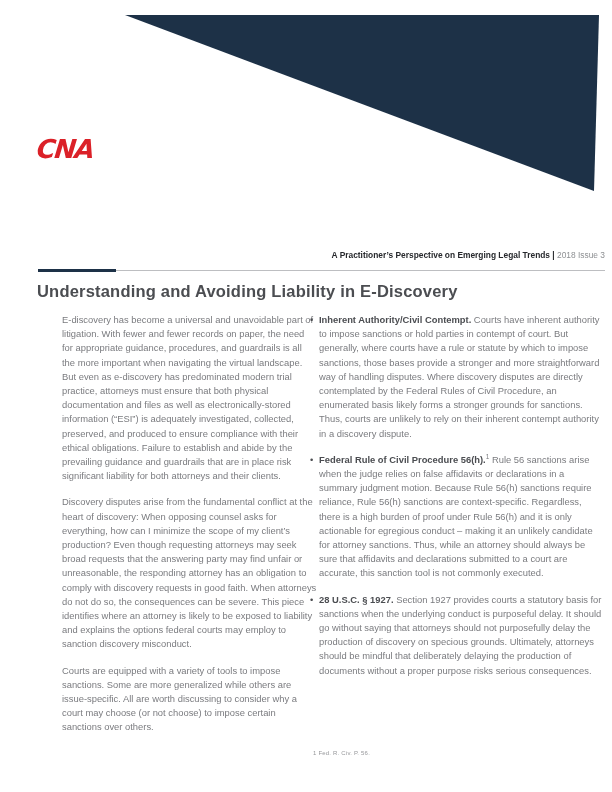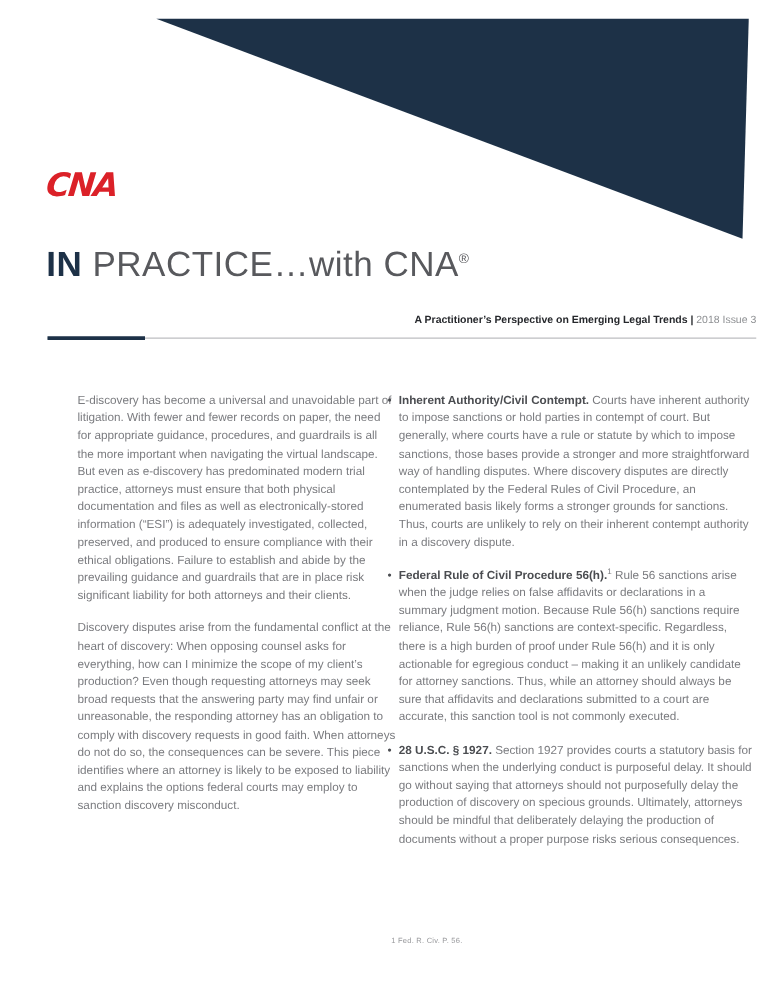--- a/index.html
+++ b/index.html
@@ -59,32 +59,33 @@
 <body>
 
 <div class="page">
 
   <svg class="triangle-svg" width="612" height="200" viewBox="0 0 612 200" aria-hidden="true">
     <polygon points="125,15 599,15 594,191" fill="#1D3147"></polygon>
   </svg>
 
   <div class="logo">CNA</div>
 
-  <h1 class="masthead"><span class="mh-in">IN</span><span class="mh-rest"> PRACTICE…with CNA</span><sup class="mh-reg">®</sup></h1>
 
   <div class="tagline"><span class="tag-bold">A Practitioner’s Perspective on Emerging Legal Trends | </span><span class="tag-issue">2018 Issue 3</span></div>
 
   <div class="rule">
       <span class="rule-accent"></span>
     </div>
 
+  <h2 class="article-title">Understanding and Avoiding Liability in E-Discovery</h2>
 
   <div class="col col-left">
     <p>E-discovery has become a universal and unavoidable part of litigation. With fewer and fewer records on paper, the need for appropriate guidance, procedures, and guardrails is all the more important when navigating the virtual landscape. But even as e-discovery has predominated modern trial practice, attorneys must ensure that both physical documentation and files as well as electronically-stored information (“ESI”) is adequately investigated, collected, preserved, and produced to ensure compliance with their ethical obligations. Failure to establish and abide by the prevailing guidance and guardrails that are in place risk significant liability for both attorneys and their clients.</p>
     <p>Discovery disputes arise from the fundamental conflict at the heart of discovery: When opposing counsel asks for everything, how can I minimize the scope of my client’s production? Even though requesting attorneys may seek broad requests that the answering party may find unfair or unreasonable, the responding attorney has an obligation to comply with discovery requests in good faith. When attorneys do not do so, the consequences can be severe. This piece identifies where an attorney is likely to be exposed to liability and explains the options federal courts may employ to sanction discovery misconduct.</p>
+    <p>Courts are equipped with a variety of tools to impose sanctions. Some are more generalized while others are issue-specific. All are worth discussing to consider why a court may choose (or not choose) to impose certain sanctions over others.</p>
   </div>
 
   <div class="col col-right">
     <div class="bullet-item"><span class="bullet">•</span><span class="lead">Inherent Authority/Civil Contempt.</span><sup class="lead-sup"></sup><span> Courts have inherent authority to impose sanctions or hold parties in contempt of court. But generally, where courts have a rule or statute by which to impose sanctions, those bases provide a stronger and more straightforward way of handling disputes. Where discovery disputes are directly contemplated by the Federal Rules of Civil Procedure, an enumerated basis likely forms a stronger grounds for sanctions. Thus, courts are unlikely to rely on their inherent contempt authority in a discovery dispute.</span></div>
     <div class="bullet-item"><span class="bullet">•</span><span class="lead">Federal Rule of Civil Procedure 56(h).</span><sup class="lead-sup">1</sup><span> Rule 56 sanctions arise when the judge relies on false affidavits or declarations in a summary judgment motion. Because Rule 56(h) sanctions require reliance, Rule 56(h) sanctions are context-specific. Regardless, there is a high burden of proof under Rule 56(h) and it is only actionable for egregious conduct – making it an unlikely candidate for attorney sanctions. Thus, while an attorney should always be sure that affidavits and declarations submitted to a court are accurate, this sanction tool is not commonly executed.</span></div>
     <div class="bullet-item"><span class="bullet">•</span><span class="lead">28 U.S.C. § 1927.</span><sup class="lead-sup"></sup><span> Section 1927 provides courts a statutory basis for sanctions when the underlying conduct is purposeful delay. It should go without saying that attorneys should not purposefully delay the production of discovery on specious grounds. Ultimately, attorneys should be mindful that deliberately delaying the production of documents without a proper purpose risks serious consequences.</span></div>
   </div>
 
   <div class="footnote">1 Fed. R. Civ. P. 56.</div>
 

